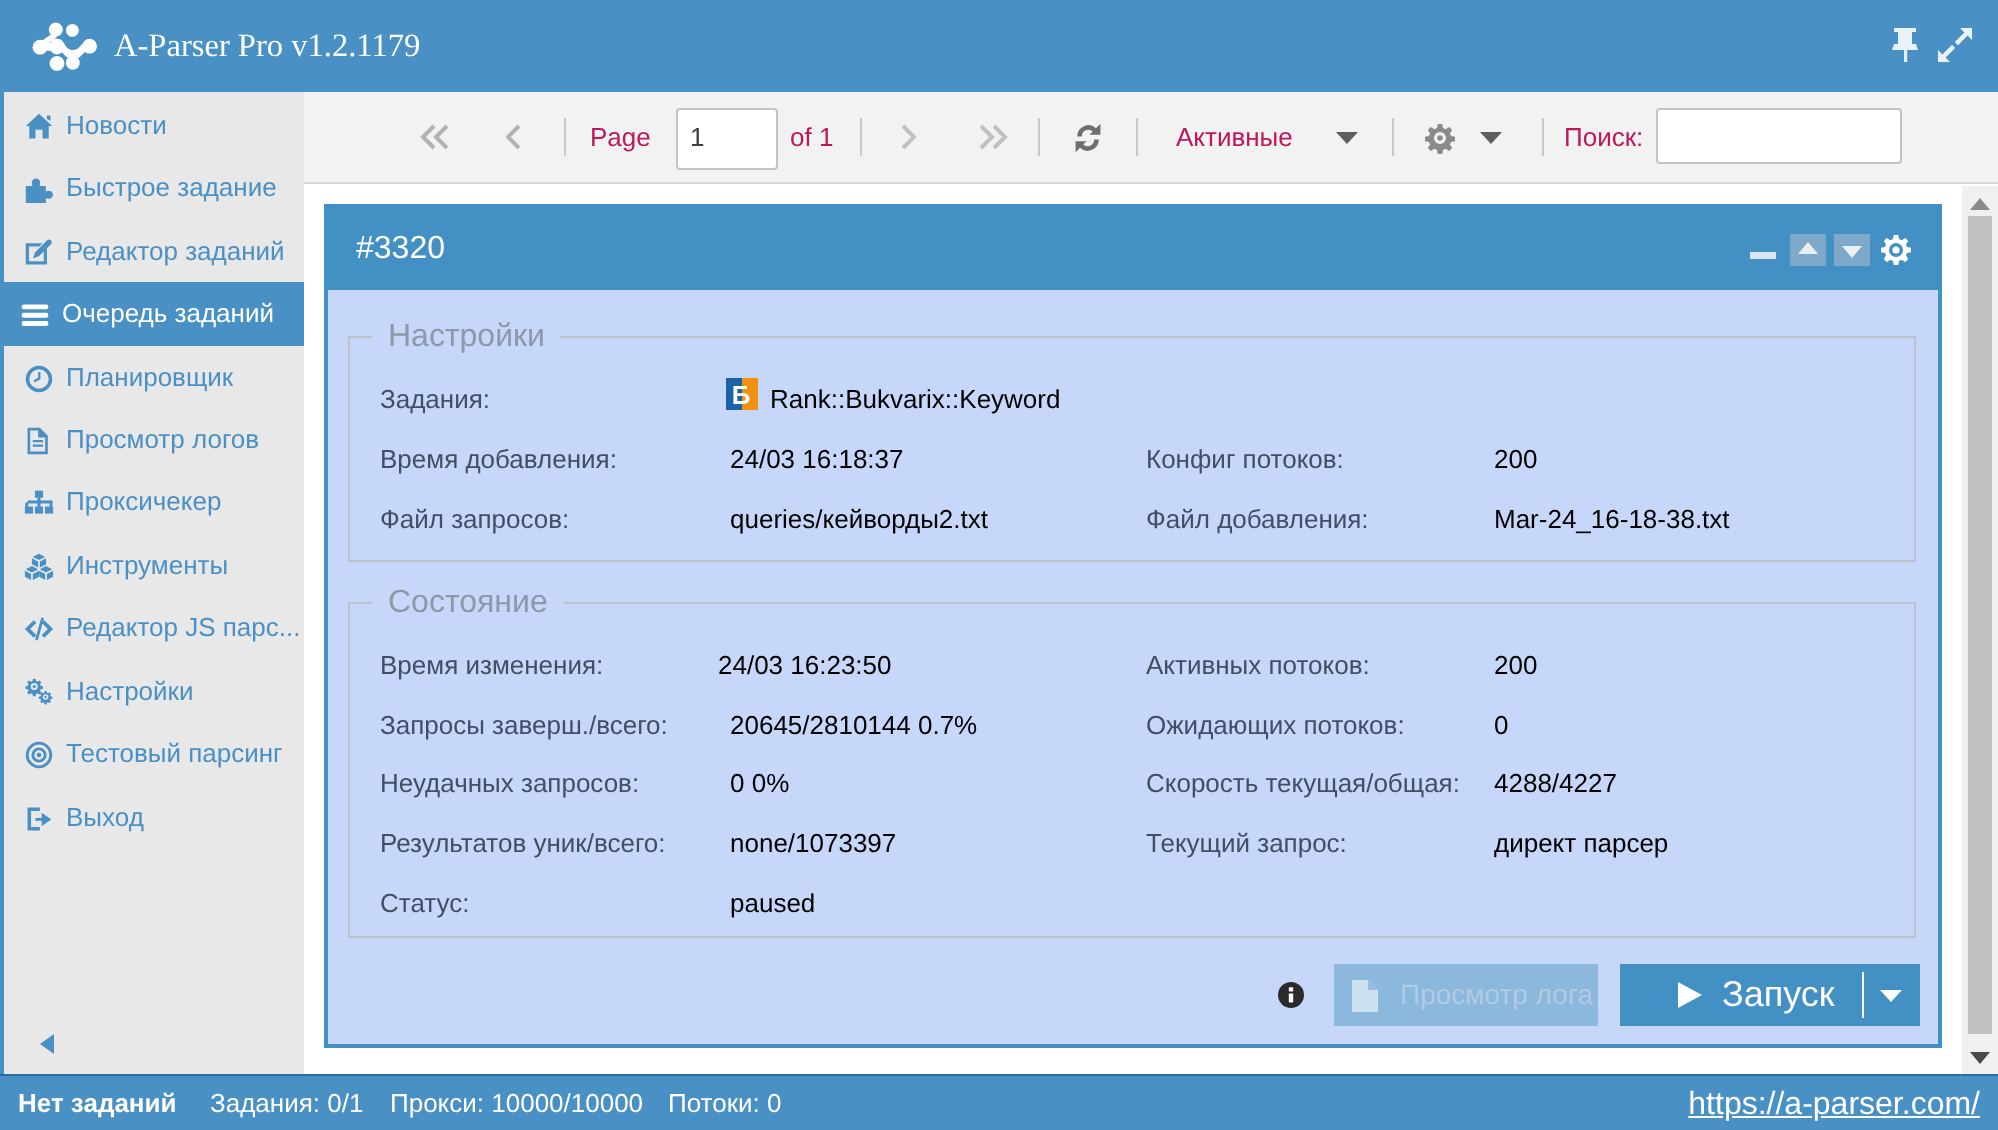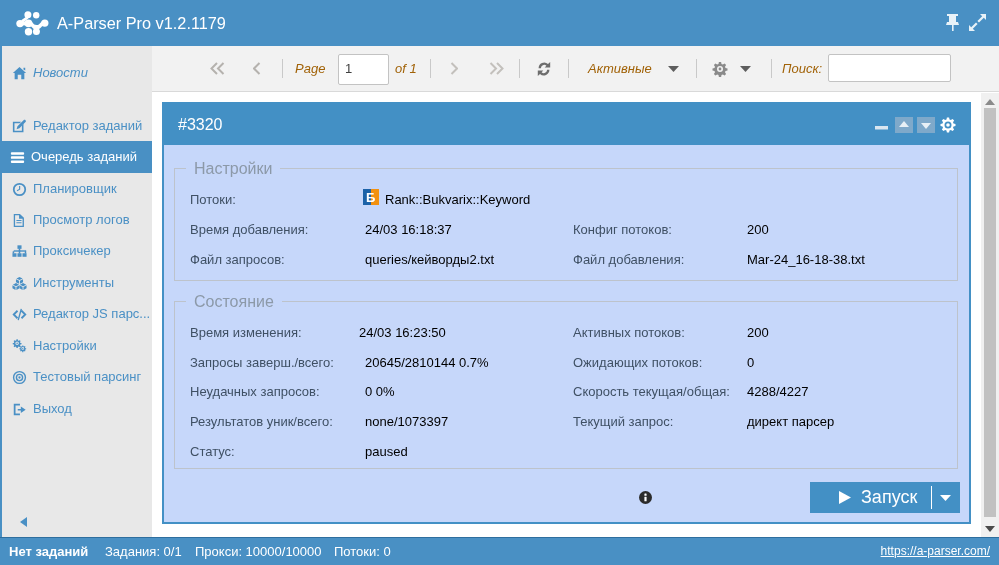--- a/index.html
+++ b/index.html
@@ -1,36 +1,36 @@
 <!DOCTYPE html>
 <html><head>
 <meta charset="utf-8">
 <style>
 * { margin:0; padding:0; box-sizing:border-box; }
 html,body { width:999px; height:565px; overflow:hidden; }
 body { font-family:"Liberation Sans", sans-serif; position:relative; background:#fff; }
 .abs { position:absolute; }
 
 
-#header { left:0; top:0; width:999px; height:46px; background:#4990c4; }
+#header { left:0; top:0; width:999px; height:46px; background:#4990c4;font-family:Liberation Serif, serif; }
 #title { left:57px; top:0; height:46px; line-height:46px; color:#fff; font-size:16.3px; }
 #logo { left:16px; top:7px; }
 #pins { right:12px; top:13px; }
 
 
 #sidebar { left:0; top:46px; width:152px; height:491px; background:#e8e8e8; border-left:2px solid #4990c4; }
 .mi { position:absolute; left:0; width:152px; height:32px; color:#4a90c5; font-size:13px; }
 .mi .ic { position:absolute; left:10px; top:50%; margin-top:-7px; width:15px; height:15px; }
 .mi .tx { position:absolute; left:31px; top:50%; margin-top:-8px; white-space:nowrap; }
 .mi.sel { background:#4990c4; color:#fff; left:-2px; padding-left:2px; width:154px; }
 #collapse { left:20px; top:517px; width:0; height:0; border-top:5px solid transparent; border-bottom:5px solid transparent; border-right:7px solid #4a90c5; }
 
 
 #toolbar { left:152px; top:46px; width:847px; height:46px; background:#f2f2f2; border-bottom:1px solid #d9d9d9; }
-.tb { position:absolute; top:0; height:45px; line-height:45px; color:#a16207; font-size:13px;font-style:italic; }
+.tb { position:absolute; top:0; height:45px; line-height:45px; color:#be185d; font-size:13px; }
 .tsep { position:absolute; top:13px; width:1px; height:19px; background:#c9c9c9; }
 #pginput { position:absolute; left:186px; top:8px; width:51px; height:31px; background:#fff; border:1px solid #c3c3c3; border-radius:2px; font-size:13px; color:#404040; padding-left:6px; line-height:28px; }
 #srchinput { position:absolute; left:676px; top:8px; width:123px; height:28px; background:#fff; border:1px solid #c3c3c3; border-radius:2px; }
 
 
 #content { left:152px; top:93px; width:847px; height:444px; background:#fff; }
 
 
 #sb { left:981px; top:93px; width:18px; height:445px; background:#f0f0f0; }
 #sbthumb { left:3px; top:15px; width:12px; height:409px; background:#c1c1c1; }
@@ -45,21 +45,21 @@
 .val { position:absolute; font-size:13px; color:#000000; white-space:nowrap; }
 
 
 #btninfo { left:475px; top:387px; width:13px; height:13px; }
 #btnlog { left:503px; top:378px; width:132px; height:31px; background:#8cb8dd; color:#b0cbe5; font-size:14px; line-height:31px; }
 #btnrun { left:646px; top:378px; width:150px; height:31px; background:#4390c5; color:#fff; font-size:18px; }
 
 
 #status { left:0; top:537px; width:999px; height:28px; background:#4990c4; border-top:1px solid #2e6e9e; color:#fff; font-size:13px; }
 #status span { position:absolute; top:6px; }
-#slink { position:absolute; right:9px; top:5px; color:#fff; font-size:12px; text-decoration:underline; }
+#slink { position:absolute; right:9px; top:5px; color:#fff; font-size:16px; text-decoration:underline; }
 </style>
 </head>
 <body>
 <div id="header" class="abs">
   <svg id="logo" class="abs" style="left:0;top:0" width="60" height="46" viewBox="0 0 60 46">
     <g fill="#fff">
       <circle cx="27.9" cy="14.8" r="3.5"></circle>
       <circle cx="36.2" cy="15.2" r="3.2"></circle>
       <circle cx="20" cy="23.6" r="3.7"></circle>
       <circle cx="28.5" cy="23.3" r="3.9"></circle>
@@ -76,25 +76,31 @@
     <g fill="#e8f2f8">
       <path d="M5 1 L16 1 L16 3 L14 3 L14 9 L16 9 L17 12 L4 12 L5 9 L7 9 L7 3 L5 3 Z"></path>
       <rect x="10" y="12" width="1.6" height="6"></rect>
       <path d="M38 1 L44 1 L44 7 L41.8 4.8 L37 9.6 L35.4 8 L40.2 3.2 Z"></path>
       <path d="M33 18 L27 18 L27 12 L29.2 14.2 L34 9.4 L35.6 11 L30.8 15.8 Z"></path>
     </g>
   </svg>
 </div>
 
 <div id="sidebar" class="abs">
-    <div class="mi" style="top: 11px; height: 31.45px; font-style: italic;">
+    <div class="mi" style="top: 1px; height: 31.45px;">
       <svg class="ic" viewBox="0 0 17 17" fill="currentColor">
         <path d="M8.5 1 L16 8 L14 8 L14 15 L10.5 15 L10.5 10 L6.5 10 L6.5 15 L3 15 L3 8 L1 8 Z M13 2 L15 2 L15 5 L13 4 Z"></path>
       </svg>
       <span class="tx">Новости</span>
+    </div>
+    <div class="mi" style="top: 32.45px; height: 31.45px;">
+      <svg class="ic" viewBox="0 0 17 17" fill="currentColor">
+        <path d="M1 6.8 L4.8 6.8 C3.8 4.4 5 2.6 6.8 2.6 C8.6 2.6 9.8 4.4 8.8 6.8 L12.4 6.8 L12.4 9.9 C14.8 8.9 16.4 10.1 16.4 11.8 C16.4 13.5 14.8 14.7 12.4 13.7 L12.4 16.4 L1 16.4 Z"></path>
+      </svg>
+      <span class="tx">Быстрое задание</span>
     </div>
     <div class="mi" style="top: 63.9px; height: 31.45px;">
       <svg class="ic" viewBox="0 0 17 17" fill="currentColor">
         <path d="M1 3 L10.5 3 L8.7 4.8 L2.8 4.8 L2.8 13.2 L11.2 13.2 L11.2 7.3 L13 5.5 L13 15 L1 15 Z"></path>
         <path d="M5.2 11.5 L6.2 8.2 L13.1 1.3 C13.7 0.7 14.7 0.7 15.3 1.3 C15.9 1.9 15.9 2.9 15.3 3.5 L8.4 10.4 Z"></path>
       </svg>
       <span class="tx">Редактор заданий</span>
     </div>
     <div class="mi sel" style="top: 95.35px; height: 31.45px;">
       <svg class="ic" viewBox="0 0 17 17" fill="currentColor">
@@ -231,21 +237,21 @@
       <path d="M24 10 L34 10 L29 4 Z" fill="#e8f0f6"></path>
       <rect x="42" y="0" width="18" height="16" fill="#7fa9ca"></rect>
       <path d="M46 6 L56 6 L51 12 Z" fill="#e8f0f6"></path>
       <path fill="#fff" transform="translate(65,0)" d="M8 4.5 A3.5 3.5 0 1 0 8 11.5 A3.5 3.5 0 1 0 8 4.5 M8 6.2 A1.8 1.8 0 1 1 8 9.8 A1.8 1.8 0 1 1 8 6.2 M6.9 0.5 L9.1 0.5 L9.5 2.5 L10.8 3.1 L12.6 2 L14.1 3.5 L13 5.3 L13.5 6.5 L15.5 6.9 L15.5 9.1 L13.5 9.5 L13 10.7 L14.1 12.5 L12.6 14 L10.8 12.9 L9.5 13.5 L9.1 15.5 L6.9 15.5 L6.5 13.5 L5.2 12.9 L3.4 14 L1.9 12.5 L3 10.7 L2.5 9.5 L0.5 9.1 L0.5 6.9 L2.5 6.5 L3 5.3 L1.9 3.5 L3.4 2 L5.2 3.1 L6.5 2.5 Z"></path>
     </svg>
   </div>
 
   <div class="fieldset" style="top:64px; height:113px;">
     <div class="legend">Настройки</div>
   </div>
-  <div class="lbl" style="left:26px;top:88px">Потоки:</div>
+  <div class="lbl" style="left:26px;top:88px">Задания:</div>
   <svg class="abs" style="left:199px;top:85px" width="16" height="16" viewBox="0 0 16 16">
       <rect width="8" height="16" fill="#1b62a8"></rect>
       <rect x="8" width="8" height="16" fill="#f29111"></rect>
       <text x="7.6" y="13" font-size="13" font-weight="bold" fill="#fff" text-anchor="middle" font-family="Liberation Sans">Б</text>
     </svg>
   <div class="val" style="left:221px;top:88px">Rank::Bukvarix::Keyword</div>
   <div class="lbl" style="left:26px;top:118px">Время добавления:</div>
   <div class="val" style="left:201px;top:118px">24/03 16:18:37</div>
   <div class="lbl" style="left:409px;top:118px">Конфиг потоков:</div>
   <div class="val" style="left:583px;top:118px">200</div>
@@ -274,20 +280,27 @@
   <div class="lbl" style="left:409px;top:310px">Текущий запрос:</div>
   <div class="val" style="left:583px;top:310px">директ парсер</div>
   <div class="lbl" style="left:26px;top:340px">Статус:</div>
   <div class="val" style="left:201px;top:340px">paused</div>
 
   <svg id="btninfo" class="abs" width="13" height="13" viewBox="0 0 13 13">
       <circle cx="6.5" cy="6.5" r="6.5" fill="#2b2b2b"></circle>
       <rect x="5.4" y="2.6" width="2.2" height="2.2" rx="0.4" fill="#fff"></rect>
       <rect x="5.4" y="5.7" width="2.2" height="4.6" rx="0.4" fill="#fff"></rect>
     </svg>
+  <div id="btnlog" class="abs">
+    <svg class="abs" style="left:9px;top:7.5px" width="13" height="16" viewBox="0 0 13 16">
+        <path d="M0 0 L8 0 L13 5 L13 16 L0 16 Z" fill="#ddeaf5" opacity="0.8"></path>
+        <path d="M8 0 L8 5 L13 5 Z" fill="#9abede"></path>
+      </svg>
+    <span class="abs" style="left:33px;top:0">Просмотр лога</span>
+  </div>
   <div id="btnrun" class="abs">
     <svg class="abs" style="left:29px;top:9px" width="12" height="13" viewBox="0 0 12 13">
         <path d="M0 0 L12 6.5 L0 13 Z" fill="#fff"></path>
       </svg>
     <span class="abs" style="left:51px;top:0;line-height:31px">Запуск</span>
     <div class="abs" style="left:121px;top:4px;width:1px;height:23px;background:#fff"></div>
     <svg class="abs" style="left:130px;top:13px" width="11" height="6" viewBox="0 0 11 6">
         <path d="M0 0 L11 0 L5.5 6 Z" fill="#fff"></path>
       </svg>
   </div>

